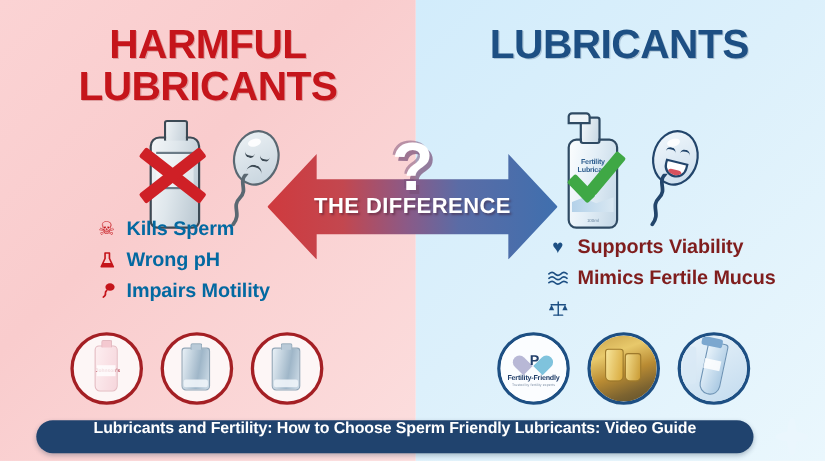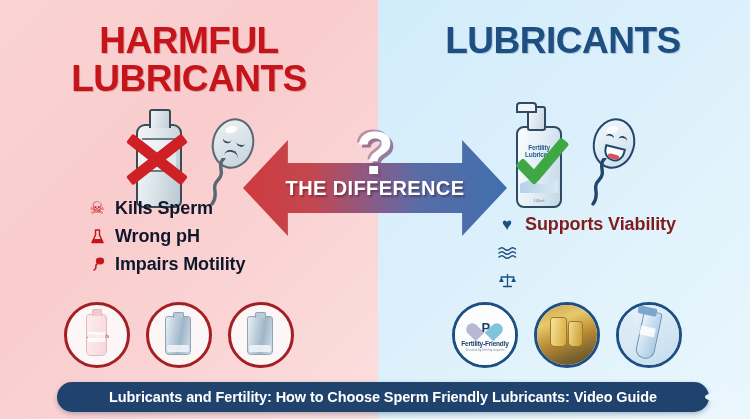--- a/index.html
+++ b/index.html
@@ -101,21 +101,21 @@
     text-shadow:3px 3px 0 rgba(120,80,120,.72), -2px -2px 0 rgba(120,80,120,.5);}
 
   
   .bullets{position:absolute;}
   .bullets-left{left:86px;top:196px;}
   .bullets-right{left:496px;top:212px;}
   .brow{display:flex;align-items:center;gap:7px;margin-bottom:4px;height:24px;}
   .bicon{width:22px;height:22px;display:flex;align-items:center;justify-content:center;
     font-size:17px;line-height:1;}
   .btext{font-size:18px;font-weight:bold;letter-spacing:-.1px;}
-  .bullets-left .btext{color:#0f172a;text-align:right;}
+  .bullets-left .btext{color:#0369a1;text-align:right;}
   .bullets-left .bicon{color:#c5151b;}
   .bullets-right .btext{color:#7f1d1d;}
   .bullets-right .bicon{color:#1d4f83;}
 
   
   .thumbs{position:absolute;display:flex;gap:16px;}
   .thumbs-left{left:64px;top:302px;}
   .thumbs-right{left:452px;top:302px;}
   .thumb{width:60px;height:60px;border-radius:50%;overflow:hidden;position:relative;
     background:#fdf6f6;}
@@ -160,22 +160,22 @@
   .vial-photo{position:absolute;inset:0;background:linear-gradient(150deg,#eaf4fb,#c3dbee);}
   .vial-photo .tube{position:absolute;left:20px;top:6px;width:17px;height:46px;border-radius:3px 3px 9px 9px;
     background:linear-gradient(100deg,#eaf4fb,#a8c8e2);border:1.5px solid #6f94b5;transform:rotate(12deg);}
   .vial-photo .cap{position:absolute;left:19px;top:2px;width:19px;height:8px;border-radius:2px;
     background:#7ba7cf;transform:rotate(12deg);}
   .vial-photo .lbl{position:absolute;left:21px;top:22px;width:15px;height:9px;background:#fff;
     opacity:.85;transform:rotate(12deg);}
   .vial-photo .bg1{position:absolute;left:2px;top:10px;width:12px;height:34px;background:#d8e9f5;opacity:.8;border-radius:3px;}
 
   
-  .banner{position:absolute;left:57px;top:382px;width:652px;height:30px;border-radius:16px;
-    background:#20436e;display:flex;align-items:center;justify-content:center;
+  .banner{position:absolute;left:33px;top:382px;width:652px;height:30px;border-radius:16px;
+    background:#20436e;display:flex;align-items:flex-start;justify-content:center;
     box-shadow:0 2px 5px rgba(20,45,75,.3);}
   .banner span{color:#fff;font-size:14.5px;font-weight:bold;letter-spacing:-.1px;}
   .sparkle{position:absolute;left:705px;top:380px;width:30px;height:34px;}
   .sparkle:before,.sparkle:after{content:"";position:absolute;left:50%;top:50%;
     transform:translate(-50%,-50%);background:#eaf6fd;}
   .sparkle:before{width:9px;height:34px;border-radius:50%;}
   .sparkle:after{width:30px;height:9px;border-radius:50%;}
 </style>
 </head>
 <body>
@@ -287,20 +287,21 @@
     <div class="brow">
       <span class="bicon">
         <svg width="19" height="17" viewBox="0 0 19 17">
             <g fill="none" stroke="#1d4f83" stroke-width="1.5" stroke-linecap="round">
         <path d="M1 5 q3 -2.6 5.5 0 q2.5 2.6 5.5 0 q2.5 -2.6 5.5 0"></path>
         <path d="M1 9 q3 -2.6 5.5 0 q2.5 2.6 5.5 0 q2.5 -2.6 5.5 0"></path>
         <path d="M1 13 q3 -2.6 5.5 0 q2.5 2.6 5.5 0 q2.5 -2.6 5.5 0"></path>
             </g>
           </svg>
       </span>
+      <span class="btext">Mimics Fertile Mucus</span>
     </div>
     <div class="brow">
       <span class="bicon">
         <svg width="19" height="17" viewBox="0 0 19 17">
             <g stroke="#1d4f83" stroke-width="1.3" fill="none" stroke-linecap="round">
         <path d="M9.5 2.5 v12"></path>
               <path d="M3 5 h13"></path>
               <path d="M5.5 14.5 h8"></path>
         <path d="M1 10 l2.4 -5 l2.4 5 z" fill="#1d4f83" stroke="none"></path>
         <path d="M13.2 10 l2.4 -5 l2.4 5 z" fill="#1d4f83" stroke="none"></path>

